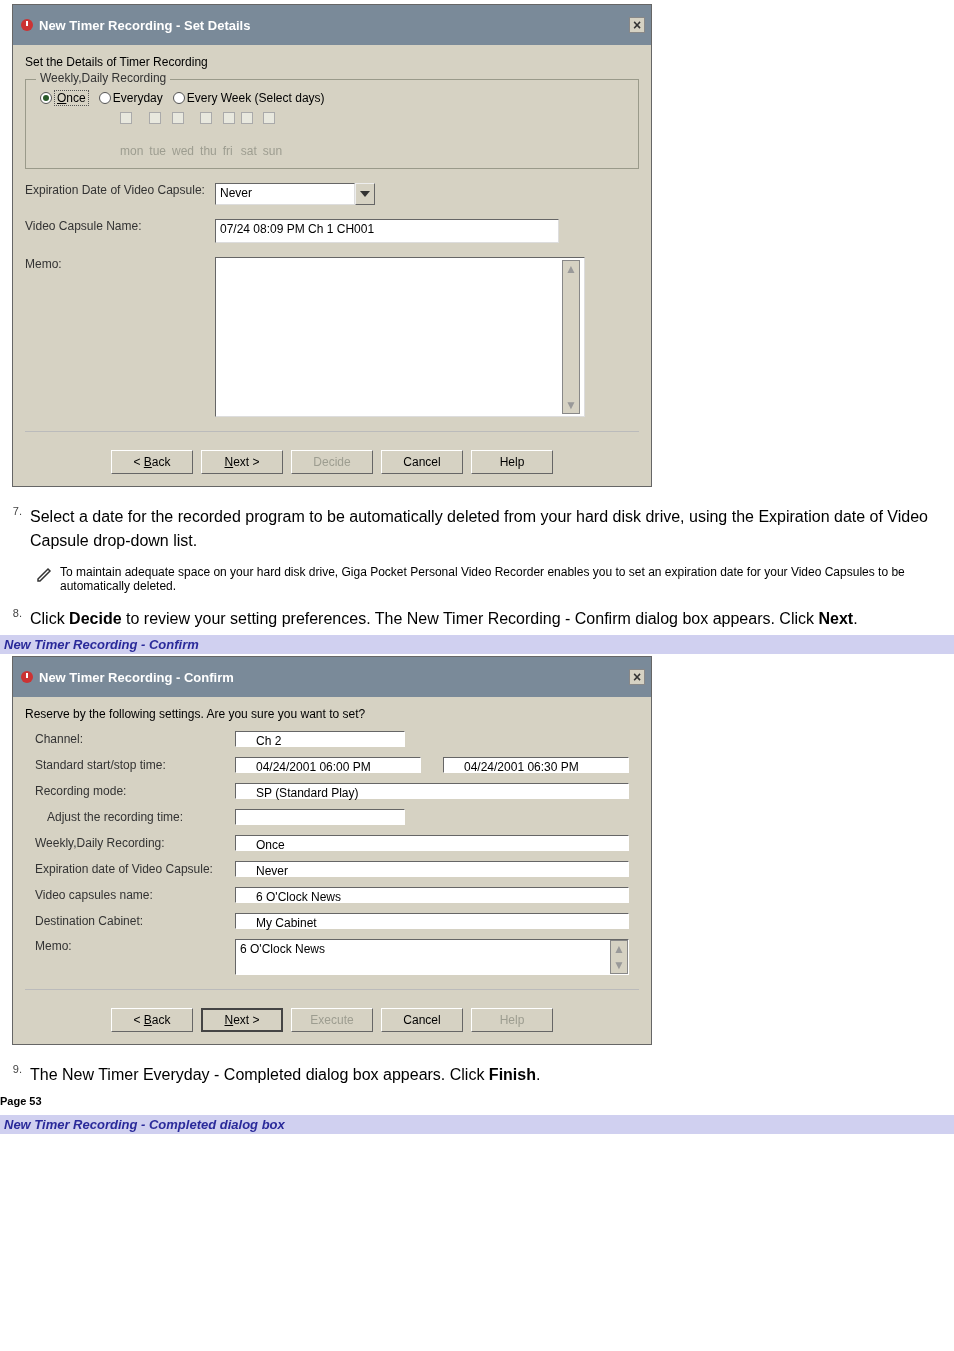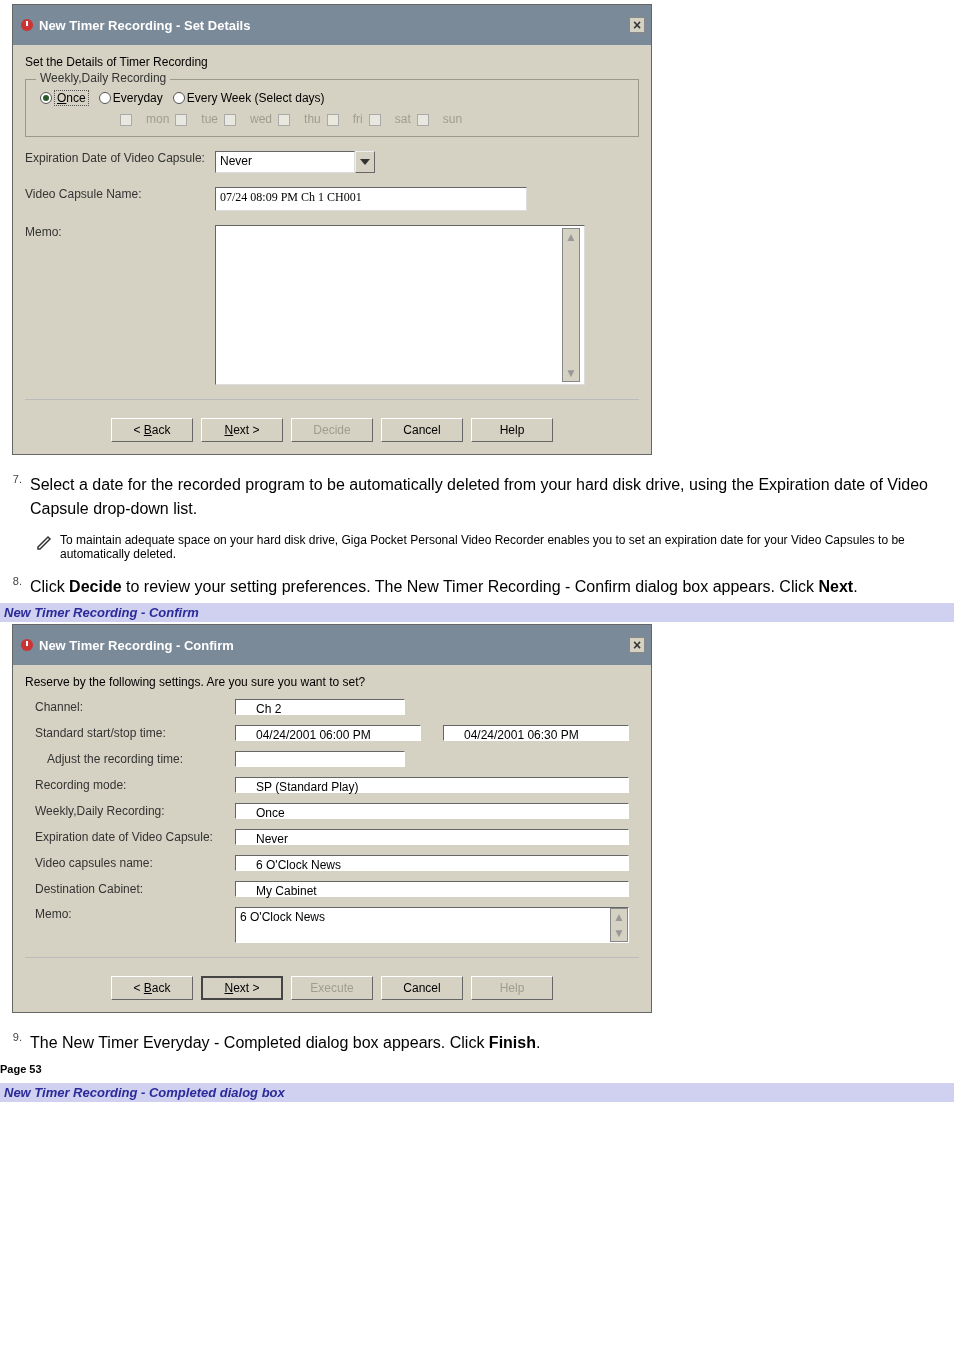--- a/index.html
+++ b/index.html
@@ -85,21 +85,21 @@
   }
   .radio-item.selected .rcircle::after { content:""; width:6px; height:6px; border-radius:50%; background:#2a5a2a; }
   .radio-item.selected .rlabel { border:1px dotted #555; padding:0 2px;}
   .days-row {
     display: flex;
     gap: 6px;
     align-items: center;
     margin-left: 80px;
     color: #9d9d90;
   }
-  .days-row .day-item { display:flex; align-items:flex-end; gap:14px; }
+  .days-row .day-item { display:flex; align-items:flex-start; gap:20px;flex-direction:column; }
   .days-row .cbox { width:12px; height:12px; border:1px solid #aaa; background:#e8e8de; }
   .form-row {
     display: flex;
     align-items: flex-start;
     margin-top: 14px;
   }
   .form-row .flabel {
     width: 190px;
     color: #333;
     font-size: 12px;
@@ -122,21 +122,21 @@
   .dropdown .dd-btn {
     width: 20px;
     background: #d6d2c3;
     border-top: 1px solid #eee;
     border-left: 1px solid #eee;
     border-right: 1px solid #666;
     border-bottom: 1px solid #666;
     display:flex; align-items:center; justify-content:center;
   }
   .dd-btn svg { width:10px; height:6px; }
-  .text-input { width: 312px; height: 24px; font-family: Liberation Serif, serif; }
+  .text-input { width: 344px; height: 24px; }
   .memo {
     width: 370px;
     height: 160px;
     display: flex;
   }
   .memo-inner { flex:1; background:#fff; }
   .scrollbar {
     width: 18px;
     background:#d6d2c3;
     border:1px solid #888;
@@ -376,26 +376,26 @@
         <div class="ro-field" style="max-width:170px;">Ch 2</div>
       </div>
       <div class="confirm-form-row">
         <div class="clabel">Standard start/stop time:</div>
         <div class="two-fields">
           <div class="ro-field">04/24/2001 06:00 PM</div>
           <div class="ro-field">04/24/2001 06:30 PM</div>
         </div>
       </div>
       <div class="confirm-form-row">
+        <div class="clabel">Recording mode:</div>
+        <div class="ro-field">SP (Standard Play)</div>
+      </div>
+      <div class="confirm-form-row">
         <div class="clabel indented">Adjust the recording time:</div>
         <div class="ro-field" style="max-width:170px;"></div>
-      </div>
-      <div class="confirm-form-row">
-        <div class="clabel">Recording mode:</div>
-        <div class="ro-field">SP (Standard Play)</div>
       </div>
       <div class="confirm-form-row">
         <div class="clabel">Weekly,Daily Recording:</div>
         <div class="ro-field">Once</div>
       </div>
       <div class="confirm-form-row">
         <div class="clabel">Expiration date of Video Capsule:</div>
         <div class="ro-field">Never</div>
       </div>
       <div class="confirm-form-row">

